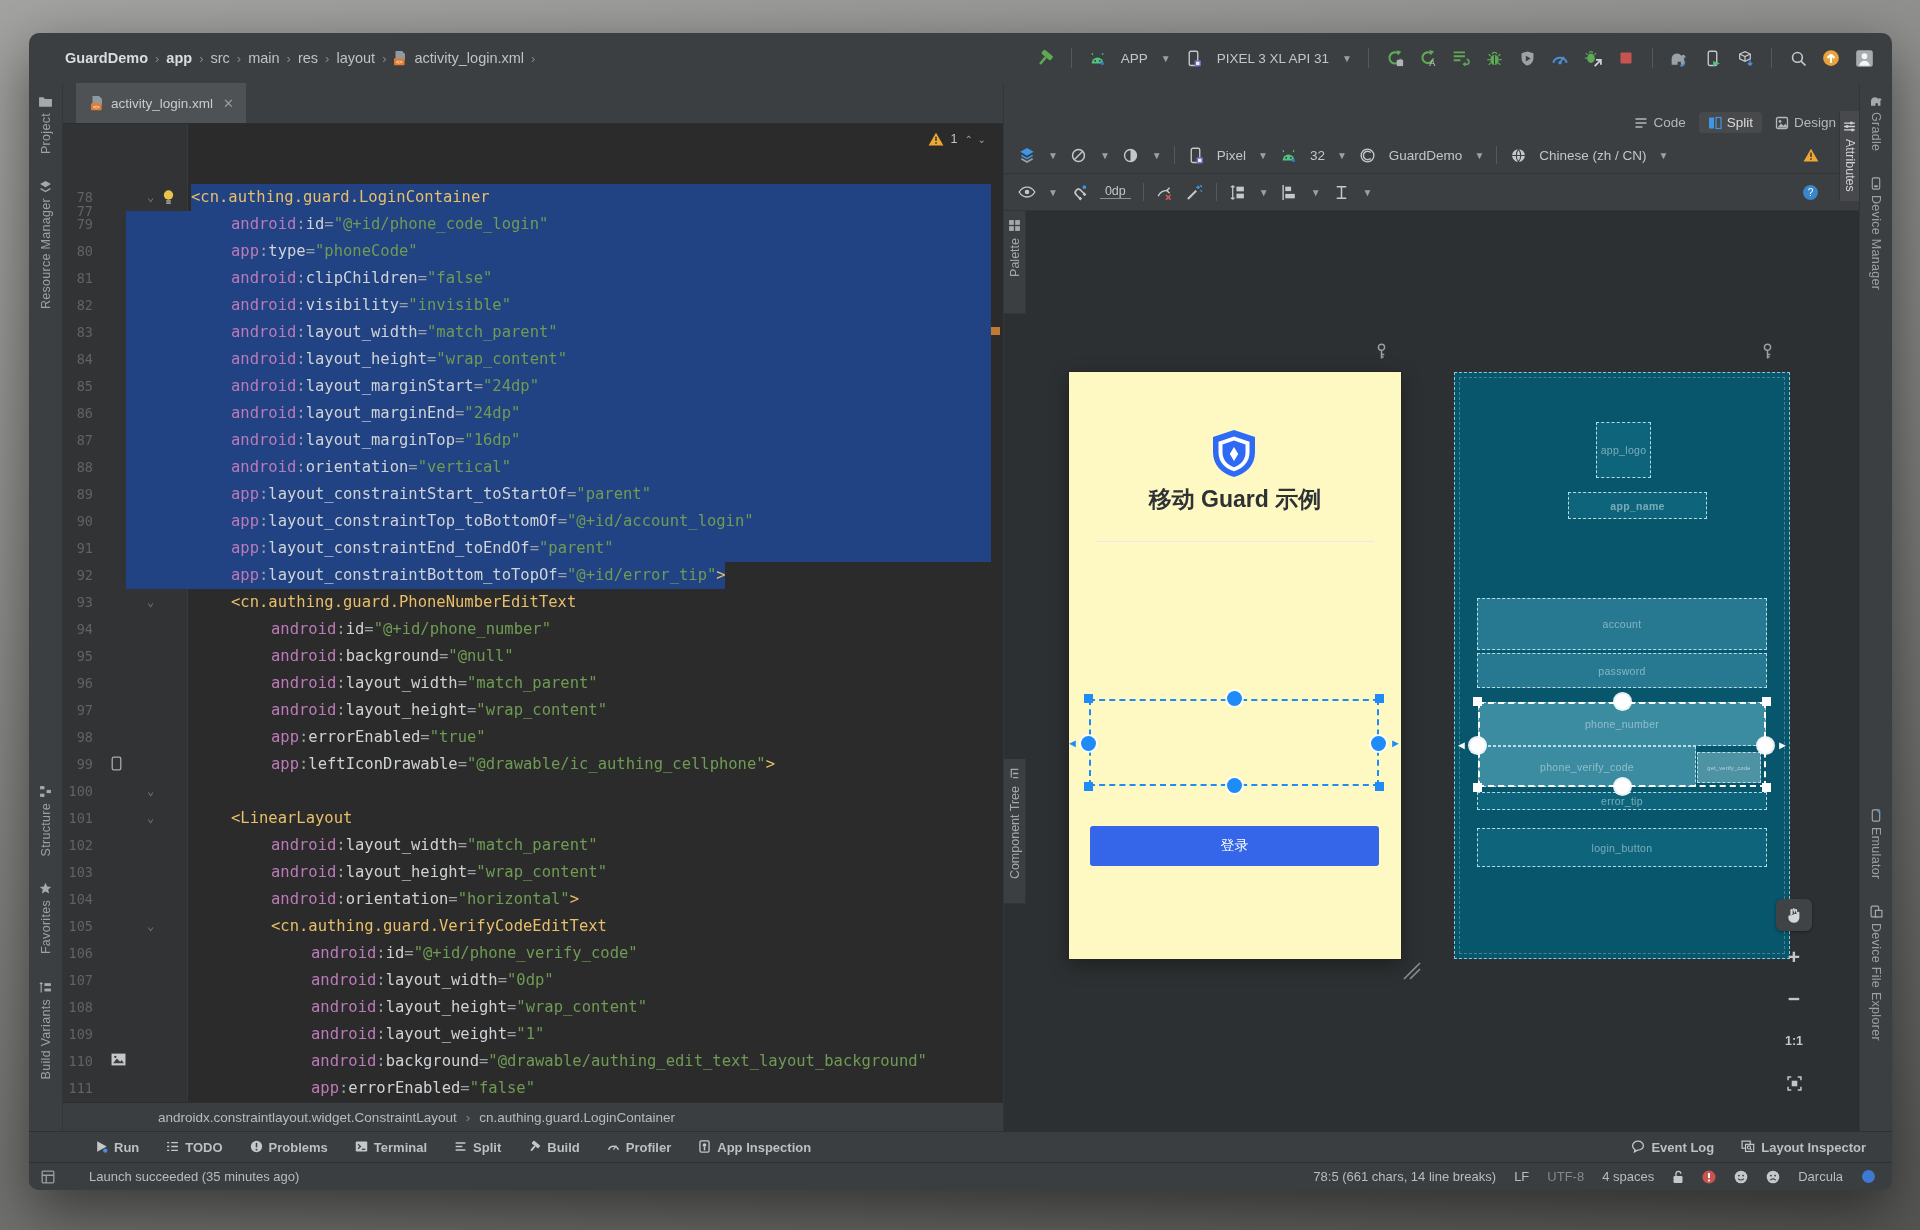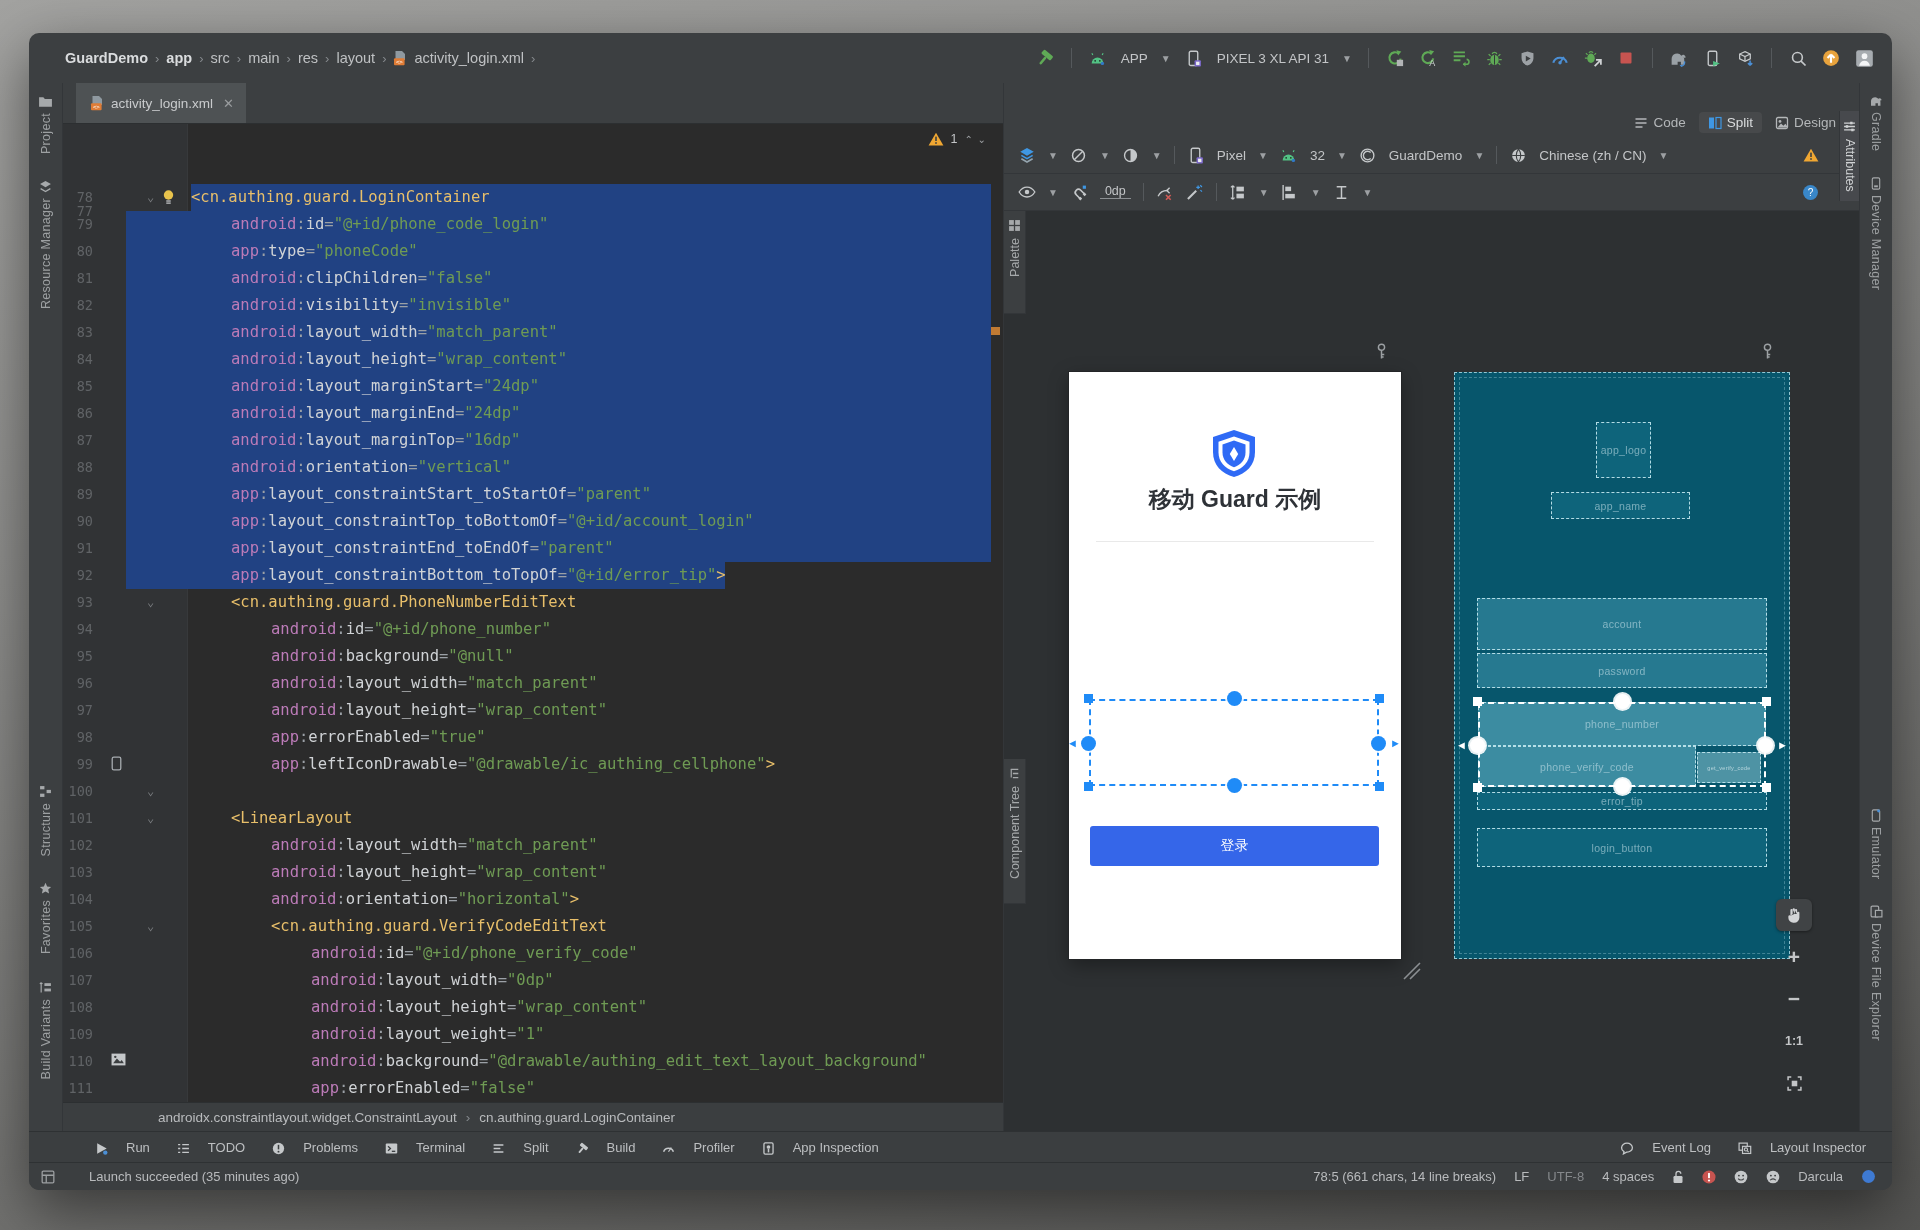--- a/index.html
+++ b/index.html
@@ -63,21 +63,21 @@
   .dtb .right{margin-left:auto;display:flex;align-items:center;gap:10px;margin-right:26px;}
   .mg0{font-size:12.5px;color:#c3c5c7;border-bottom:1px solid #8b8f92;padding:0 5px;position:relative;top:-1px;}
   .canvas{flex:1 1 auto;position:relative;background:#2d3032;overflow:hidden;}
   .vtab{position:absolute;left:0;display:flex;flex-direction:column;align-items:center;gap:6px;background:#3c3f41;
         border-right:1px solid #333639;border-bottom:1px solid #333639;width:21px;padding:8px 0;color:#a6a9ab;font-size:12.5px;}
   .vtab .vt{writing-mode:vertical-rl;transform:rotate(180deg);}
   .attrtab{position:absolute;right:0;top:28px;width:19px;padding:9px 0;background:#47494d;display:flex;flex-direction:column;
            align-items:center;gap:6px;color:#cfd1d3;font-size:12.5px;z-index:6;border-left:1px solid #333639;}
   .attrtab .vt{writing-mode:vertical-rl;}
   
-  .phoneW{position:absolute;background:#ffffff;box-shadow:0 0 0 1px #232527,0 6px 18px rgba(0,0,0,.35);}
+  .phoneW{position:absolute;background:#fef9c3;box-shadow:0 0 0 1px #232527,0 6px 18px rgba(0,0,0,.35);}
   .phoneB{position:absolute;background:#07566c;border:1px dashed rgba(173,219,229,.85);box-sizing:border-box;}
   .phoneB:after{content:"";position:absolute;inset:4px;border:1px dashed rgba(173,219,229,.35);pointer-events:none;}
   .bpbox{position:absolute;border:1px dashed rgba(196,232,240,.9);box-sizing:border-box;display:flex;align-items:center;
          justify-content:center;font-size:10.5px;letter-spacing:.3px;color:rgba(205,230,236,.55);}
   .bpbox.dark{background:rgba(25,118,142,.45);}
   .bpbox.light{background:rgba(64,152,174,.55);}
   .bpbox.light2{background:rgba(96,176,196,.6);}
   .bpbox.light3{background:rgba(150,208,220,.5);font-size:5.5px;color:rgba(235,248,250,.65);}
   .selov{position:absolute;box-sizing:border-box;}
   .selov .edge{position:absolute;inset:0;border:2px dashed;}
@@ -93,21 +93,21 @@
   .zbtn{width:36px;height:32px;display:flex;align-items:center;justify-content:center;color:#c3c5c7;cursor:default;}
   .zbtn.panel{background:#404345;border-radius:6px;box-shadow:0 1px 3px rgba(0,0,0,.4);}
   .zbtn.t{font-size:21px;font-weight:bold;}
   .zbtn.s{font-size:12.5px;font-weight:bold;}
   .keyic{position:absolute;}
   .rsz{position:absolute;}
   
   .twbar{height:30px;background:#3b3e40;border-top:1px solid #2e3133;display:flex;align-items:center;flex:0 0 auto;}
   .twL{display:flex;align-items:center;gap:27px;padding-left:66px;}
   .twR{margin-left:auto;display:flex;align-items:center;gap:27px;padding-right:26px;}
-  .twit{display:flex;align-items:flex-end;gap:18px;font-size:13px;color:#bdbfc1;cursor:default;}
+  .twit{display:flex;align-items:flex-start;gap:6px;font-size:13px;color:#bdbfc1;cursor:default;font-weight:bold;}
   .sbar{height:27px;background:#3b3e40;border-top:1px solid #2e3133;display:flex;align-items:center;
         padding:0 16px 0 12px;flex:0 0 auto;font-size:13px;color:#b9bbbd;}
   .sbar .msg{margin-left:34px;}
   .sbR{margin-left:auto;display:flex;align-items:center;gap:18px;}
   .sbR .dim{color:#85888b;}
   svg{display:block;}
 </style>
 </head>
 <body>
 
@@ -762,21 +762,21 @@
           </div>
           <div class="rsz" style="left: 398px; top: 750px;">
             <svg width="20" height="20" viewBox="0 0 20 20">
               <path d="M2 18 18 2M8 18 18 8" stroke="#8b8f92" stroke-width="1.6"></path>
             </svg>
           </div>
           <div class="phoneB" style="left: 450px; top: 161px; width: 336px; height: 587px;">
             <div class="bpbox dark" style="left: 141px; top: 49px; width: 55px; height: 56px;">
               <span>app_logo</span>
             </div>
-            <div class="bpbox dark" style="left: 96px; top: 119px; width: 139px; height: 27px;">
+            <div class="bpbox dark" style="left: 113px; top: 119px; width: 139px; height: 27px; font-weight: bold;">
               <span>app_name</span>
             </div>
             <div class="bpbox light" style="left: 22px; top: 225px; width: 290px; height: 52px;">
               <span>account</span>
             </div>
             <div class="bpbox light" style="left: 22px; top: 280px; width: 290px; height: 35px;">
               <span>password</span>
             </div>
             <div class="bpbox light2" style="left: 23px; top: 329px; width: 288px; height: 44px;">
               <span>phone_number</span>

